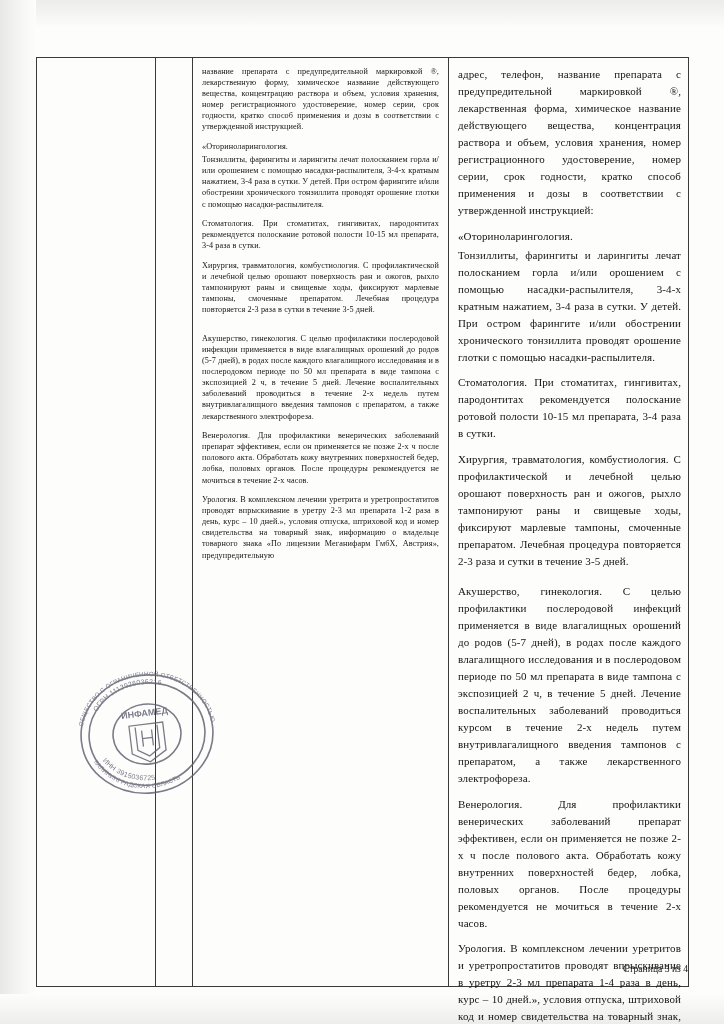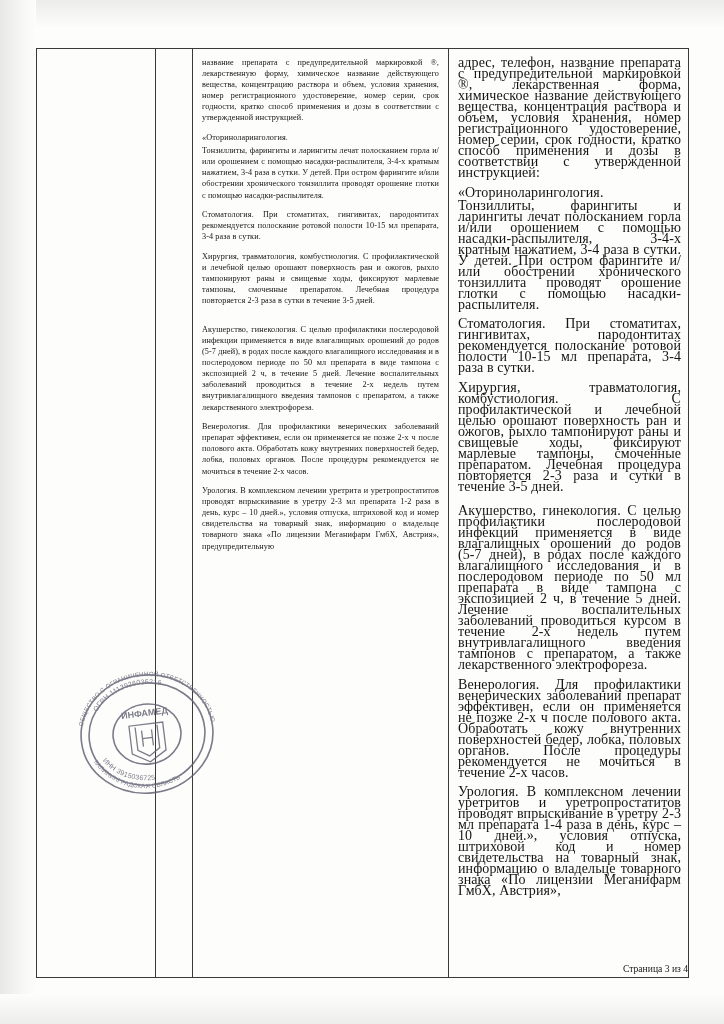--- a/index.html
+++ b/index.html
@@ -39,21 +39,21 @@
     position: absolute;
     left: 0; right: 0; bottom: 0;
     height: 30px;
     background: linear-gradient(to top, #ededeb 0%, #fdfdfb 100%);
   }
 
   
   .doc-table {
     position: absolute;
     left: 36px;
-    top: 48px;
+    top: 57px;
     width: 653px;
     height: 930px;
     border: 1px solid #3a3a3a;
     box-sizing: border-box;
   }
   .vline {
     position: absolute;
     top: 0; bottom: 0;
     width: 1px;
     background: #3a3a3a;
@@ -76,22 +76,22 @@
   .txt {
     font-size: 8.2px;
     line-height: 11.1px;
     text-align: justify;
     text-justify: inter-word;
     color: #141414;
     margin: 0 0 8.5px 0;
     letter-spacing: 0.1px;
   }
   .col-d .txt {
-    font-size: 14px;
-    line-height: 11.0px;
+    font-size: 11px;
+    line-height: 17px;
   }
   .txt.tight { margin-bottom: 0; }
   .gap-s { height: 5px; }
   .gap-m { height: 9px; }
 
   
   .stamp {
     position: absolute;
     left: 60px;
     top: 668px;

